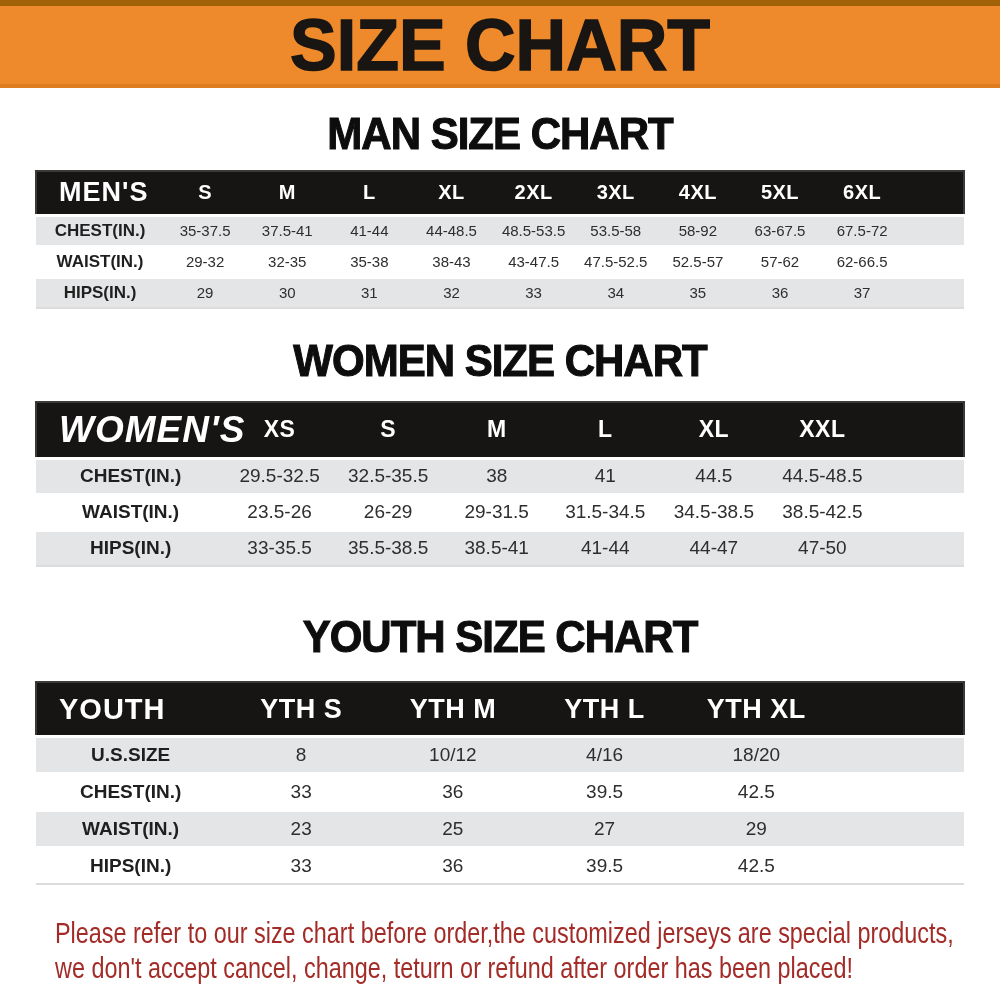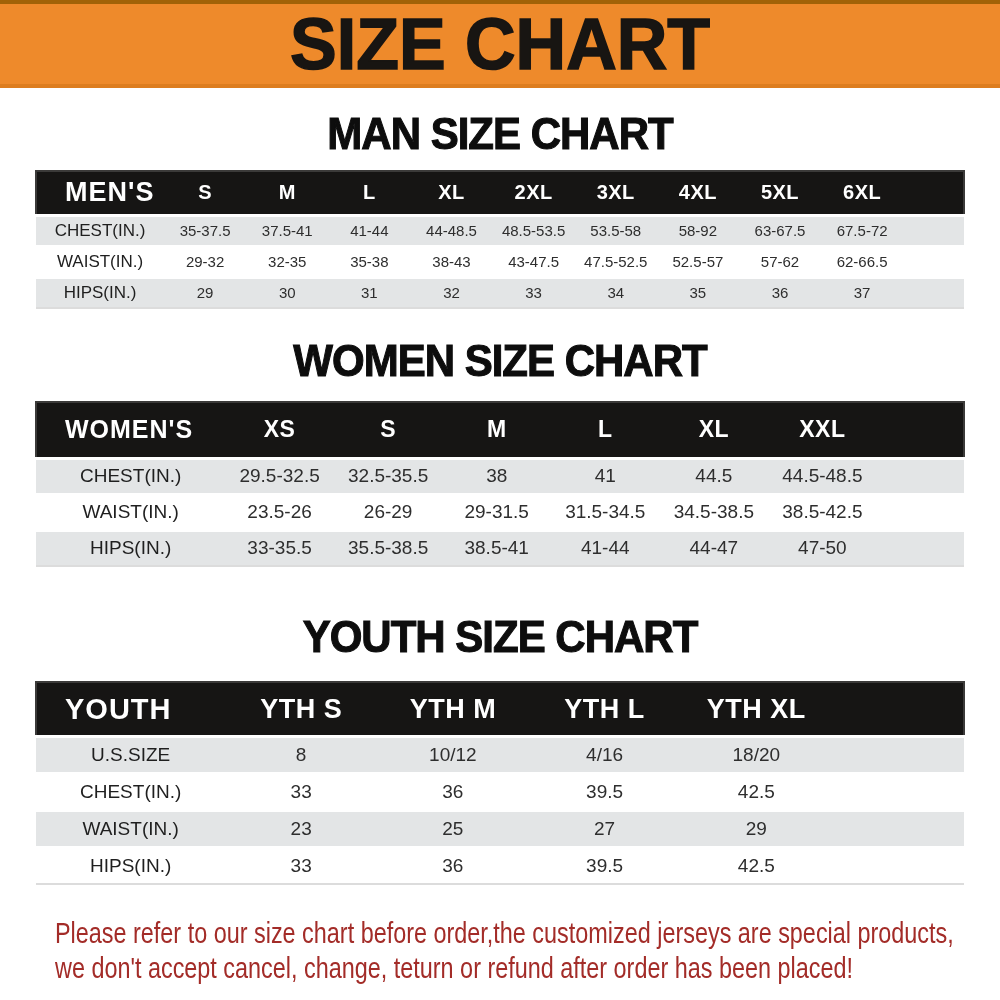--- a/index.html
+++ b/index.html
@@ -7,21 +7,21 @@
     width: 1000px; height: 1000px;
     background: #ffffff;
     overflow: hidden;
     font-family: "Liberation Sans", "DejaVu Sans", sans-serif;
   }
 
   
   .banner {
     width: 1000px; height: 88px;
     background: #EE8A2B;
-    border-top: 4px solid #a16207;
+    border-top: 6px solid #a16207;
     border-bottom: 4px solid #DD7D1F;
     display: flex; align-items: center; justify-content: center;
   }
   .banner h1 {
     font-size: 70px; font-weight: bold; line-height: 1;
     color: #181512; letter-spacing: 0px;
     transform: scaleY(1.04);
     -webkit-text-stroke: 1.5px #181512;
   }
 
@@ -48,46 +48,46 @@
     background: #161514;
     border: 2px solid #3b3a39;
     box-shadow: 0 0 0 1px #cfcfcf;
   }
   .sizetable thead th {
     color: #ffffff; font-weight: bold;
     text-align: center; vertical-align: middle;
     letter-spacing: 0.5px;
   }
   .sizetable thead th.corner {
-    text-align: left; padding-left: 28px;
+    text-align: left; padding-left: 22px;
     letter-spacing: 1px;
   }
   .sizetable tbody tr { border-top: 3px solid #ffffff; }
   .sizetable tbody tr:nth-child(odd) { background: #E3E5E6; }
   .sizetable tbody tr:nth-child(even) { background: #ffffff; }
   .sizetable tbody th.rowlbl {
-    font-weight: normal; color: #1f1f1f;
+    font-weight: bold; color: #1f1f1f;
     text-align: center; vertical-align: middle;
   }
   .sizetable tbody td.val {
     color: #2e2e2e; text-align: center; vertical-align: middle;
   }
 
   
   .t-men thead tr  { height: 44px; }
   .t-men tbody tr  { height: 31px; }
   .t-men thead th.corner  { font-size: 27px; }
   .t-men thead th.colhead { font-size: 20px; }
   .t-men tbody th.rowlbl  { font-size: 17px; }
   .t-men tbody td.val     { font-size: 15px; }
 
   
   .t-women thead tr { height: 56px; }
   .t-women tbody tr { height: 36px; }
-  .t-women thead th.corner  { font-size: 25px; }
+  .t-women thead th.corner  { font-size: 37px; font-style: italic; }
   .t-women thead th.colhead { font-size: 23px; }
   .t-women tbody th.rowlbl  { font-size: 19px; }
   .t-women tbody td.val     { font-size: 19px; }
 
   
   .t-youth thead tr { height: 54px; margin-top: 16px; }
   .t-youth tbody tr { height: 37px; }
   .t-youth thead th.corner  { font-size: 29px; }
   .t-youth thead th.colhead { font-size: 27px; }
   .t-youth tbody th.rowlbl  { font-size: 19px; }

